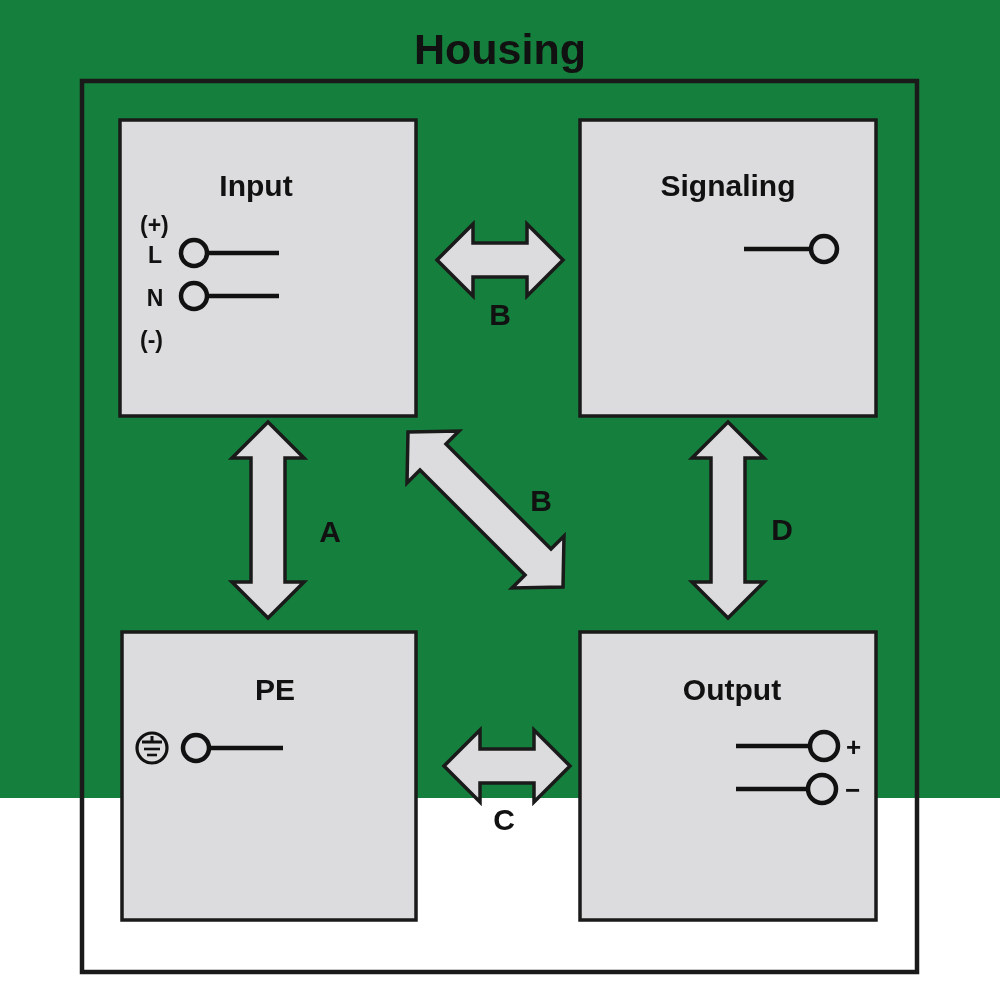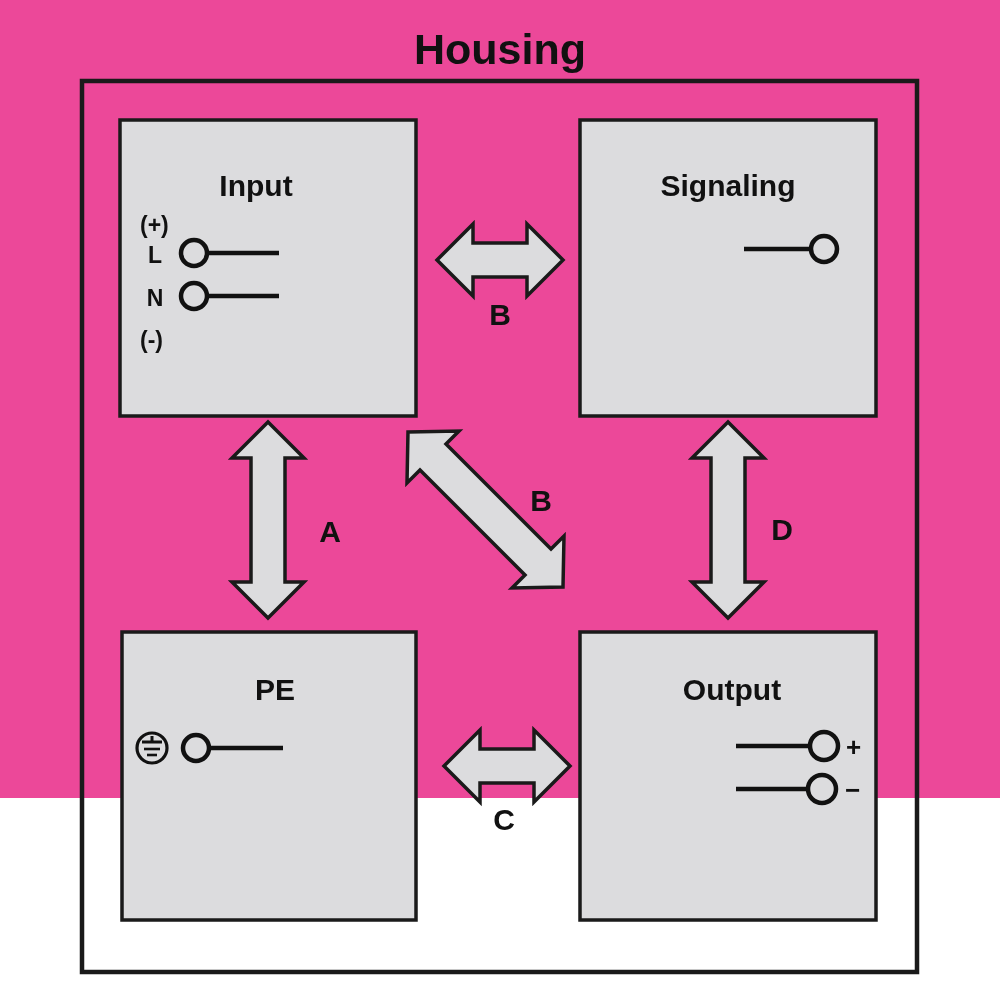--- a/index.html
+++ b/index.html
@@ -11,21 +11,21 @@
   body {
     width: 1000px;
     height: 1000px;
     font-family: "Liberation Sans", sans-serif;
     overflow: hidden;
   }
   #stage {
     position: relative;
     width: 1000px;
     height: 798px;
-    background: #ec4899;
+    background: #15803d;
   }
   #diagram {
     position: absolute;
     left: 0;
     top: 0;
     width: 1000px;
     height: 1000px;
   }
   .ttl {
     font-weight: bold;

